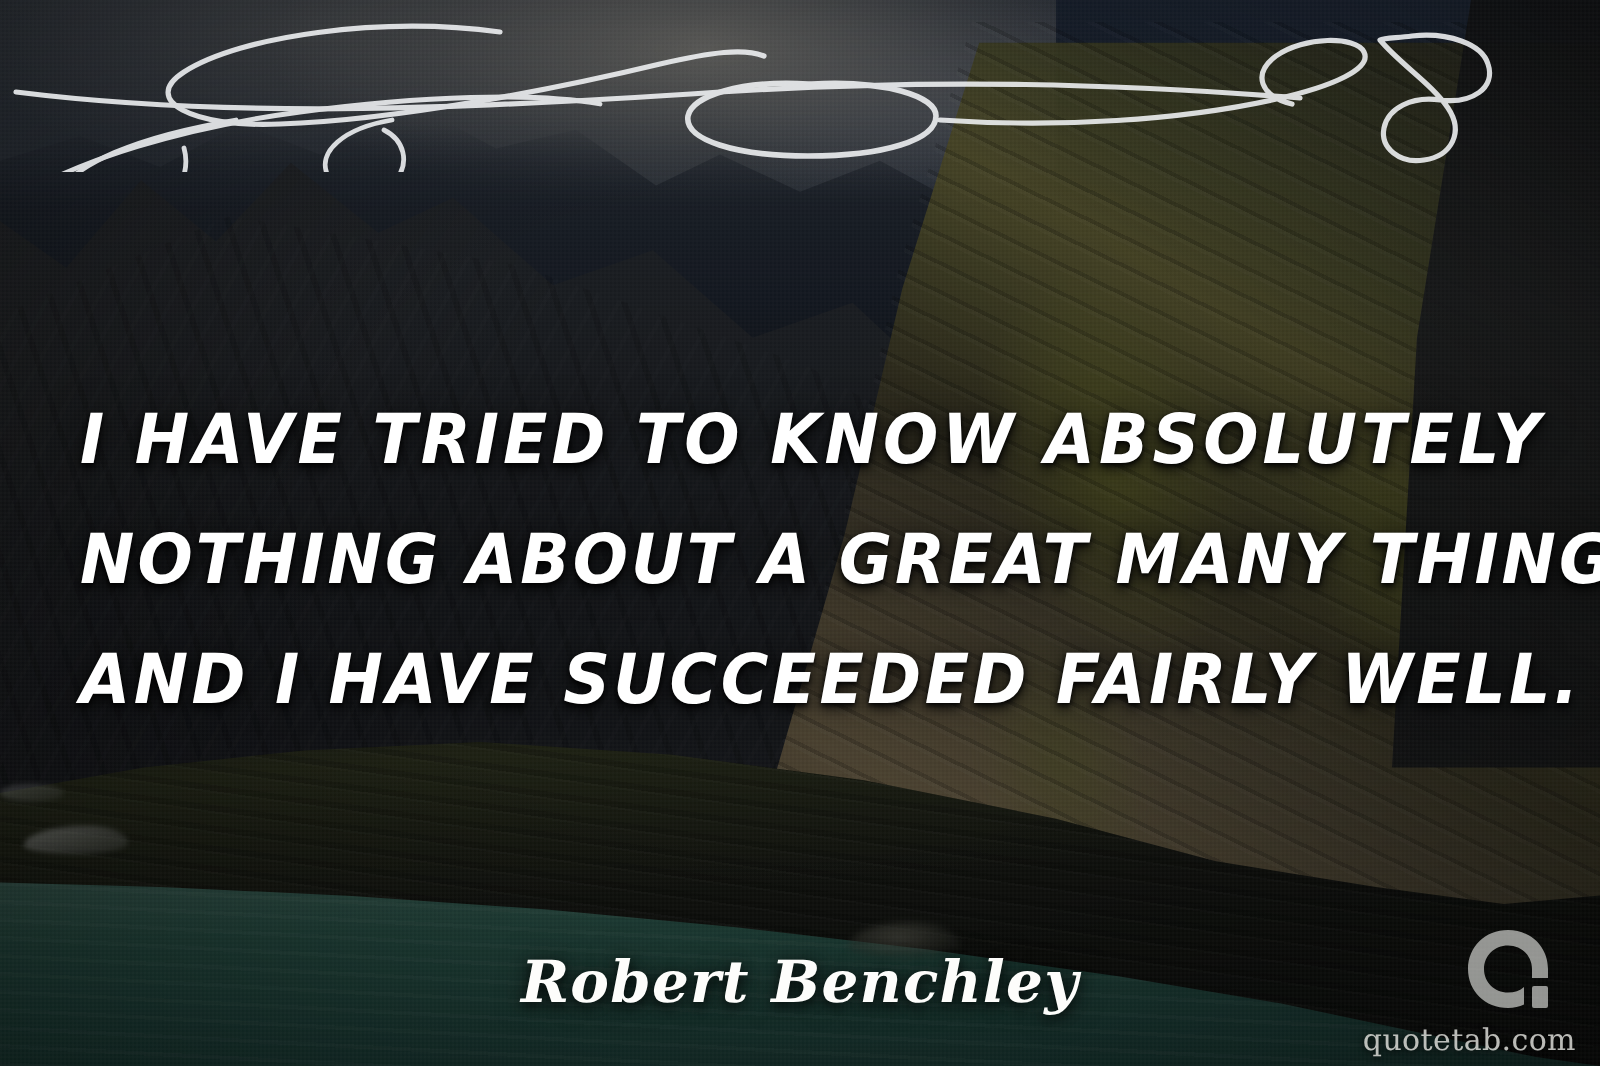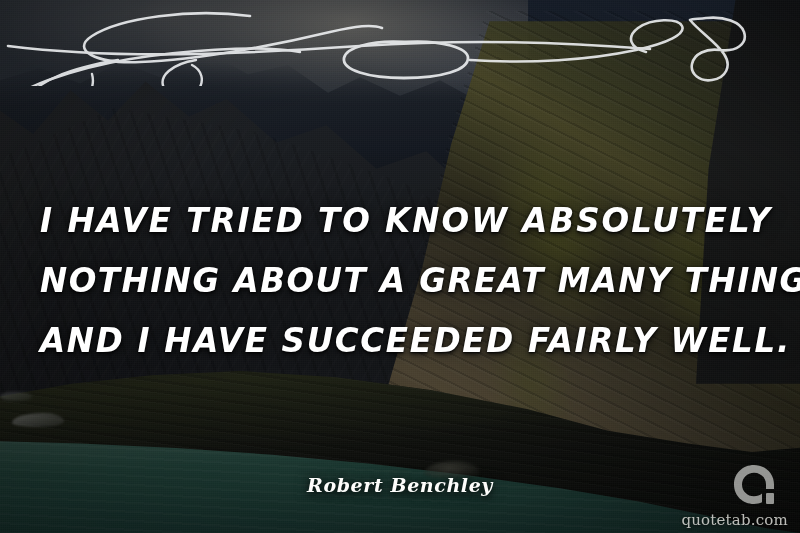--- a/index.html
+++ b/index.html
@@ -235,21 +235,21 @@
   .quote-line.l3 { font-size: 32.5px; letter-spacing: 1.7px; }
 
   
   .author {
     position:absolute;
     top:474px; left:0; width:800px;
     text-align:center;
     font-family: "DejaVu Serif", serif;
     font-style: italic;
     font-weight: 700;
-    font-size: 19px;
+    font-size: 29px;
     letter-spacing: .6px;
     color: #fdfdfb;
     text-shadow: 0 2px 6px rgba(0,0,0,.70), 0 0 14px rgba(0,0,0,.5);
   }
 
   
   .brand {
     position:absolute; right:10px; bottom:2px;
     width:96px; height:68px;
   }

